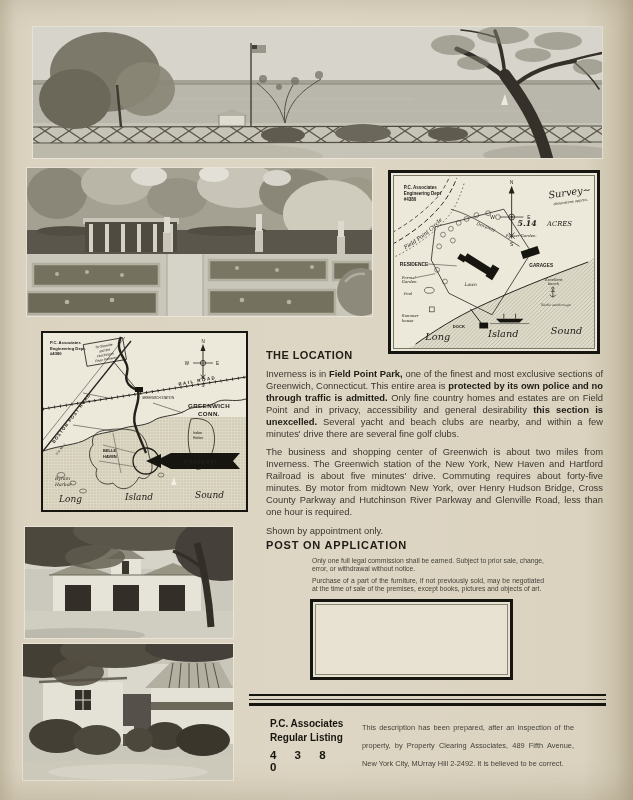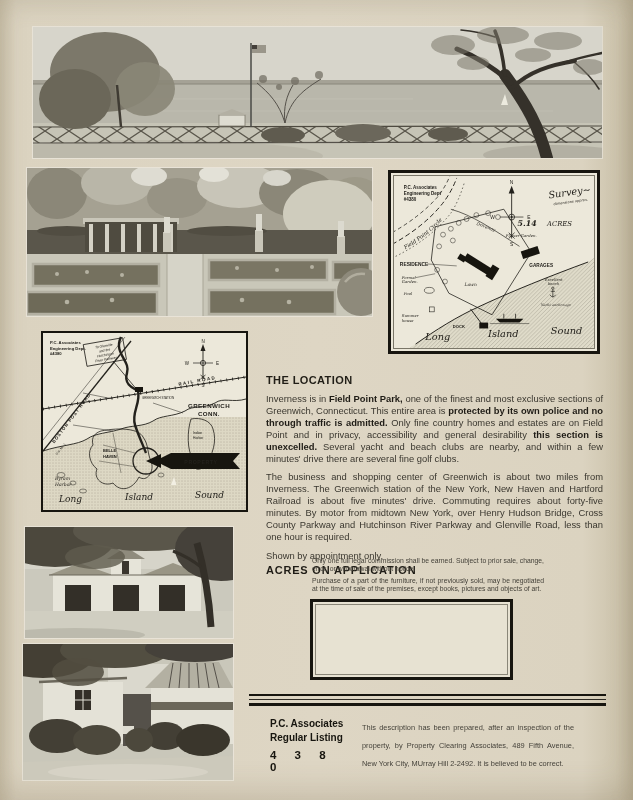--- a/index.html
+++ b/index.html
@@ -9,21 +9,21 @@
     box-shadow:inset 0 -12px 28px rgba(110,95,65,.18), inset 0 10px 20px rgba(120,105,75,.10);}
   .photo{position:absolute;overflow:hidden;background:#c9c7ba;box-shadow:0 0 0 1px rgba(255,255,255,.35);}
   .photo svg{display:block;width:100%;height:100%;}
   .mapframe{position:absolute;box-sizing:border-box;border:3px solid #17150f;padding:2px;background:#ece8da;}
   .mapframe .inner{box-sizing:border-box;border:1px solid #7a7668;width:100%;height:100%;}
   .mapframe2{position:absolute;box-sizing:border-box;border:2.5px solid #17150f;background:#ece8da;}
   .mapframe svg,.mapframe2 svg{display:block;width:100%;height:100%;}
   .ln{stroke:#23211c;fill:none;}
   .map-label{font-family:"Liberation Sans",sans-serif;fill:#23211c;}
   .map-script{font-family:"DejaVu Serif",serif;font-style:italic;fill:#23211c;}
-  #textcol{position:absolute;left:266px;top:374px;width:337px;}
+  #textcol{position:absolute;left:266px;top:349px;width:337px;}
   .heading{font-size:11px;font-weight:bold;letter-spacing:.4px;color:#211e17;margin:0 0 7px 0;}
   .body-copy{font-size:9.4px;line-height:12.1px;text-align:justify;color:#3a372f;margin:0 0 5px 0;}
   .body-copy b{color:#1f1c16;}
   .offer{width:337px;text-align:left;}
   .offer .appt{font-size:9.4px;margin-top:7px;color:#3a372f;}
   .offer .price{font-size:11px;font-weight:bold;letter-spacing:.8px;color:#1f1c16;margin-top:3px;}
   .offer .unf{font-size:9.4px;margin-top:3px;color:#3a372f;}
   #legal{position:absolute;left:312px;top:557px;width:232px;font-size:6.8px;line-height:8.3px;
     color:#45423a;text-align:justify;}
   #legal p{margin:0 0 3px 0;}
@@ -381,21 +381,21 @@
       <text x="152" y="165" class="map-script" font-size="9">Sound</text>
     </svg>
   </div>
 
   <div id="textcol">
     <h2 class="heading">THE LOCATION</h2>
     <p class="body-copy"><span>Inverness is in </span><b>Field Point Park,</b><span> one of the finest and most exclusive sections of Greenwich, Connecticut.  This entire area is </span><b>protected by its own police and no through traffic is admitted.</b><span>  Only fine country homes and estates are on Field Point and in privacy, accessibility and general desirability </span><b>this section is unexcelled.</b><span>  Several yacht and beach clubs are nearby, and within a few minutes' drive there are several fine golf clubs.</span></p>
     <p class="body-copy">The business and shopping center of Greenwich is about two miles from Inverness.  The Greenwich station of the New York, New Haven and Hartford Railroad is about five minutes' drive.  Commuting requires about forty-five minutes.  By motor from midtown New York, over Henry Hudson Bridge, Cross County Parkway and Hutchinson River Parkway and Glenville Road, less than one hour is required.</p>
     <div class="offer">
       <div class="appt">Shown by appointment only.</div>
-      <div class="price">ACRES ON APPLICATION</div>
+      <div class="price">POST ON APPLICATION</div>
     </div>
   </div>
 
   <div id="legal">
     <p>Only one full legal commission shall be earned. Subject to prior sale, change, error, or withdrawal without notice.</p>
     <p>Purchase of a part of the furniture, if not previously sold, may be negotiated at the time of sale of the premises, except books, pictures and objects of art.</p>
   </div>
 
   <div id="blankbox">
     <div class="inner"></div>

